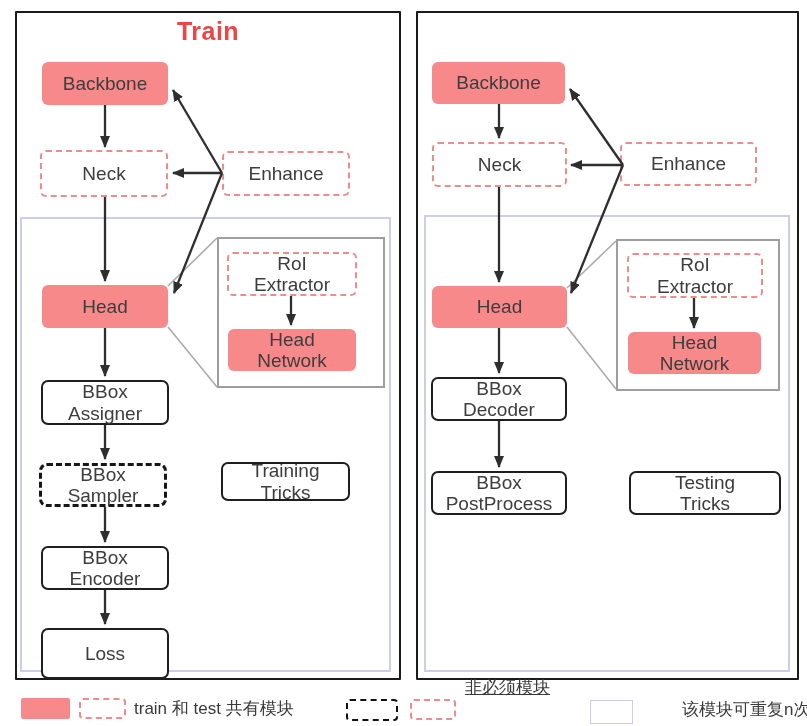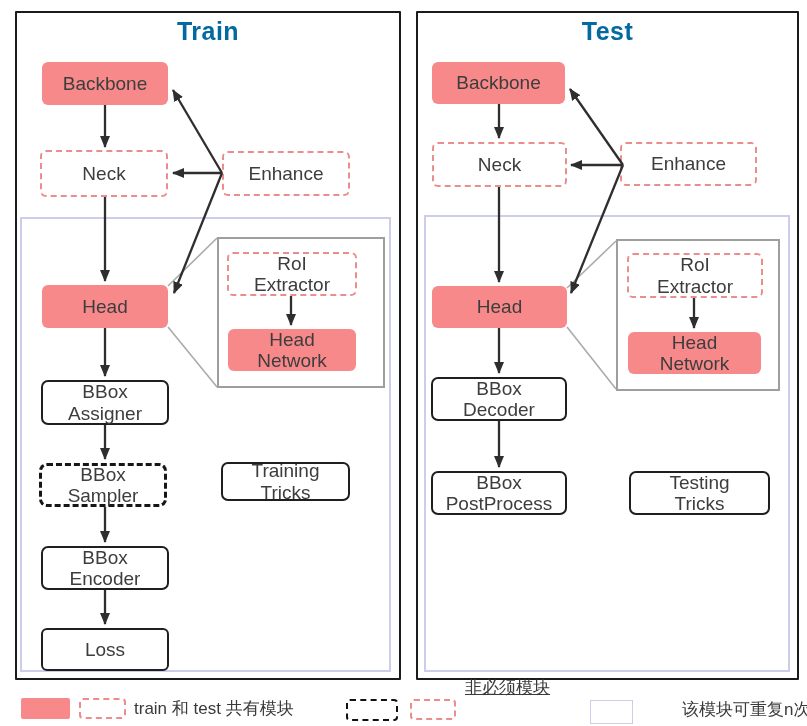--- a/index.html
+++ b/index.html
@@ -6,21 +6,21 @@
   #stage {
     position:relative; width:807px; height:726px; background:#ffffff;
     font-family:"Liberation Sans","DejaVu Sans",sans-serif; overflow:hidden;
   }
   .panel {
     position:absolute; box-sizing:border-box;
     border:2.5px solid #1b1b1b; background:#ffffff; border-radius:1px;
   }
   .panel-title {
     position:absolute; box-sizing:border-box; text-align:center;
-    font-size:25px; font-weight:bold; color:#0369a1; letter-spacing:0.5px;
+    font-size:25px; font-weight:bold; color:#ef4444; letter-spacing:0.5px;
   }
   .node {
     position:absolute; box-sizing:border-box;
     display:flex; align-items:center; justify-content:center;
     text-align:center; white-space:pre-line;
     font-size:19px; line-height:21.5px; color:#3d3d3d; border-radius:6px;
   }
   .fill-pink   { background:var(--module-fill,#f8898b); }
   .dash-pink   { background:#ffffff; border:2.5px dashed var(--module-dash,#ec8d8d); }
   .solid-black { background:#ffffff; border:2.5px solid #1f1f1f; border-radius:7px; }
@@ -71,42 +71,41 @@
   <div class="node fill-pink" style="left:228px; top:329px; width:128px; height:42px;">Head
 Network</div>
   <div class="node solid-black" style="left:41px; top:380px; width:128px; height:45px;">BBox
 Assigner</div>
   <div class="node dash-black" style="left:39px; top:463px; width:128px; height:44px;">BBox
 Sampler</div>
   <div class="node solid-black" style="left:221px; top:462px; width:129px; height:39px;">Training
 Tricks</div>
   <div class="node solid-black" style="left:41px; top:546px; width:128px; height:44px;">BBox
 Encoder</div>
-  <div class="node solid-black" style="left:41px; top:628px; width:128px; height:43px;border-radius:6px;">Loss</div>
+  <div class="node solid-black" style="left:41px; top:628px; width:128px; height:51px;">Loss</div>
 
   <div class="panel" style="left:416px; top:11px; width:383px; height:669px;"></div>
-  <div class="panel-title" style="left:416px; top:17px; width:383px;">Test</div>
 
   <div class="repeat-container" style="left:424px; top:215px; width:366px; height:457px;"></div>
 
   <div class="detail-box" style="left:616px; top:239px; width:164px; height:152px;"></div>
 
   <div class="node fill-pink" style="left:432px; top:62px; width:133px; height:42px;">Backbone</div>
   <div class="node dash-pink" style="left:432px; top:142px; width:135px; height:45px;">Neck</div>
   <div class="node dash-pink" style="left:620px; top:142px; width:137px; height:44px;">Enhance</div>
   <div class="node fill-pink" style="left:432px; top:286px; width:135px; height:42px;">Head</div>
   <div class="node dash-pink" style="left:627px; top:253px; width:136px; height:45px;">RoI
 Extractor</div>
   <div class="node fill-pink" style="left:628px; top:332px; width:133px; height:42px;">Head
 Network</div>
   <div class="node solid-black" style="left:431px; top:377px; width:136px; height:44px;">BBox
 Decoder</div>
   <div class="node solid-black" style="left:431px; top:471px; width:136px; height:44px;">BBox
 PostProcess</div>
-  <div class="node solid-black" style="left:629px; top:471px; width:141px; height:44px;">Testing
+  <div class="node solid-black" style="left:629px; top:471px; width:152px; height:44px;">Testing
 Tricks</div>
 
   <svg id="arrow-layer" width="807" height="726" viewBox="0 0 807 726">
     <defs>
       <marker id="ah" markerUnits="userSpaceOnUse" markerWidth="13" markerHeight="11" refX="11" refY="5" orient="auto">
         <path d="M0,0 L12,5 L0,10 Z" fill="#2e2e2e"></path>
       </marker>
     </defs>
 
     <g stroke="#ababab" stroke-width="1.6">

